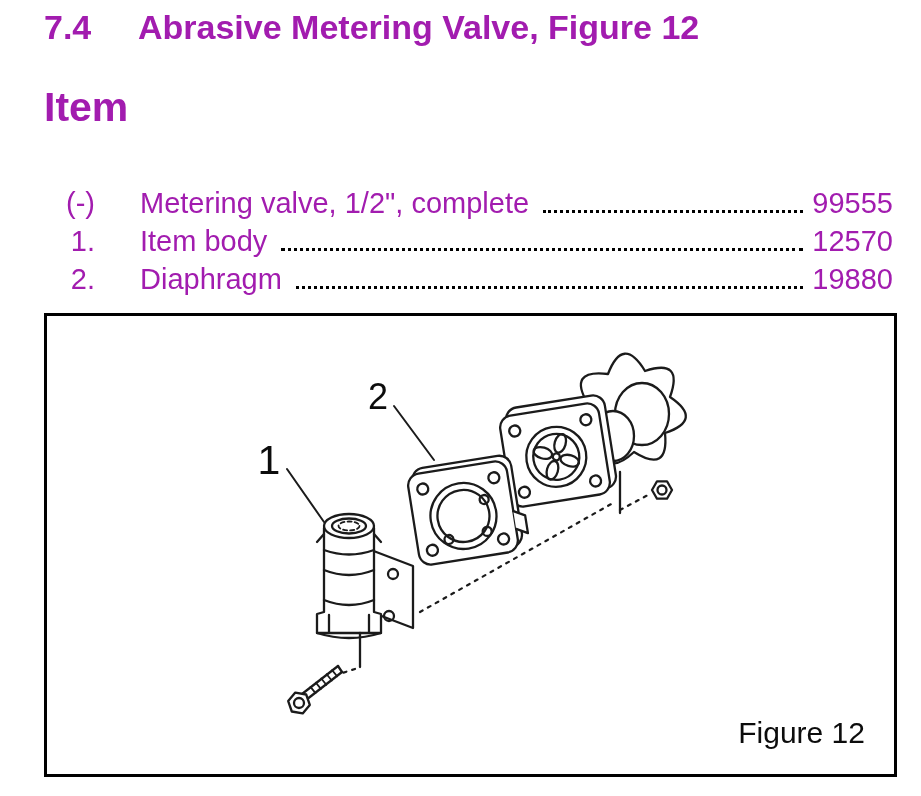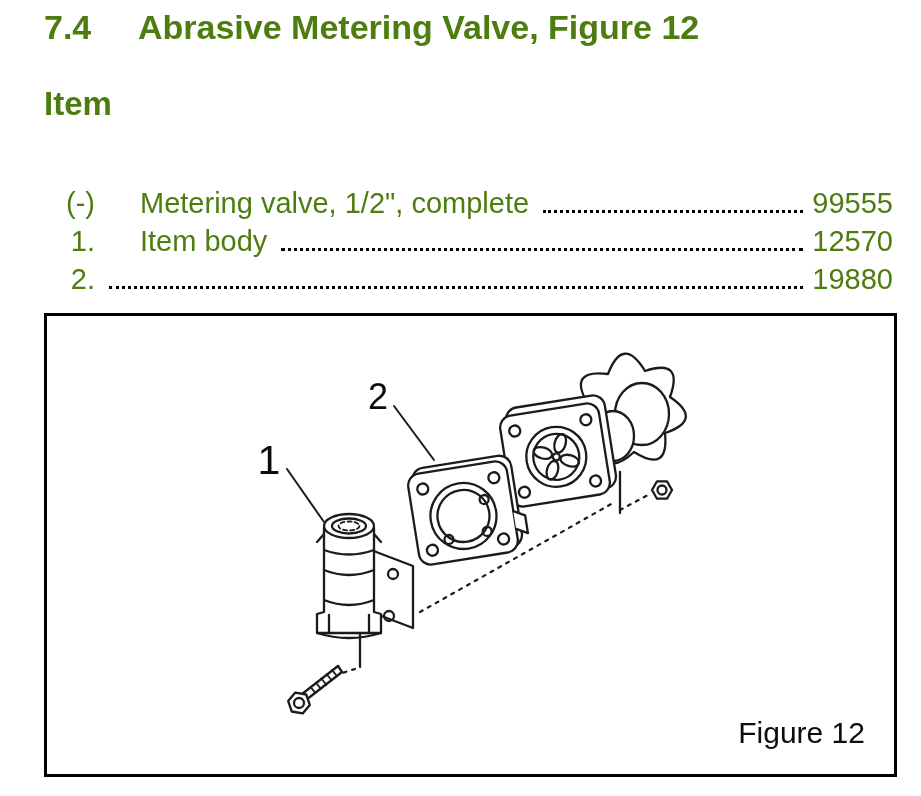--- a/index.html
+++ b/index.html
@@ -1,29 +1,29 @@
 <!DOCTYPE html>
 <html><head>
 <meta charset="utf-8">
 <style>
   html,body { margin:0; padding:0; background:#ffffff; }
   .page {
     position:relative; width:921px; height:796px; background:#ffffff;
-    font-family:"Liberation Sans", sans-serif; color:#4d7c0f;
+    font-family:"Liberation Sans", sans-serif; color:#a21caf;
     overflow:hidden;
   }
   .heading {
     position:absolute; left:44px; top:10px; right:28px;
     font-size:34px; font-weight:bold; line-height:1; white-space:nowrap;
   }
   .heading .num { display:inline-block; width:94px; }
   .thead {
     position:absolute; left:44px; right:28px; top:87px;
     display:flex; align-items:baseline;
-    font-size:33px; font-weight:bold; line-height:1;
+    font-size:41px; font-weight:bold; line-height:1;
   }
   .thead .h-desc { margin-left:23px; }
   .thead .spacer { flex:1; }
   .trow {
     position:absolute; left:44px; right:28px;
     display:flex; align-items:baseline;
     font-size:29px; line-height:1; white-space:nowrap;
   }
   .trow .item { width:51px; text-align:right; flex:0 0 auto; }
   .trow .desc { margin-left:45px; flex:0 0 auto; }
@@ -69,20 +69,21 @@
     <span class="stock">99555</span>
   </div>
   <div class="trow row-1">
     <span class="item">1.</span>
     <span class="desc">Item body</span>
     <span class="dots"></span>
     <span class="stock">12570</span>
   </div>
   <div class="trow row-2">
     <span class="item">2.</span>
+    <span class="desc">Diaphragm</span>
     <span class="dots"></span>
     <span class="stock">19880</span>
   </div>
 
   <div class="figure-box">
     <svg viewBox="0 0 847 458">
       <g stroke="#1b1b1b" stroke-width="2.3" fill="none" stroke-linecap="round" stroke-linejoin="round">
 
         <g>
           <line x1="373" y1="296" x2="566" y2="187" stroke-dasharray="3 6" stroke-width="2.2"></line>

